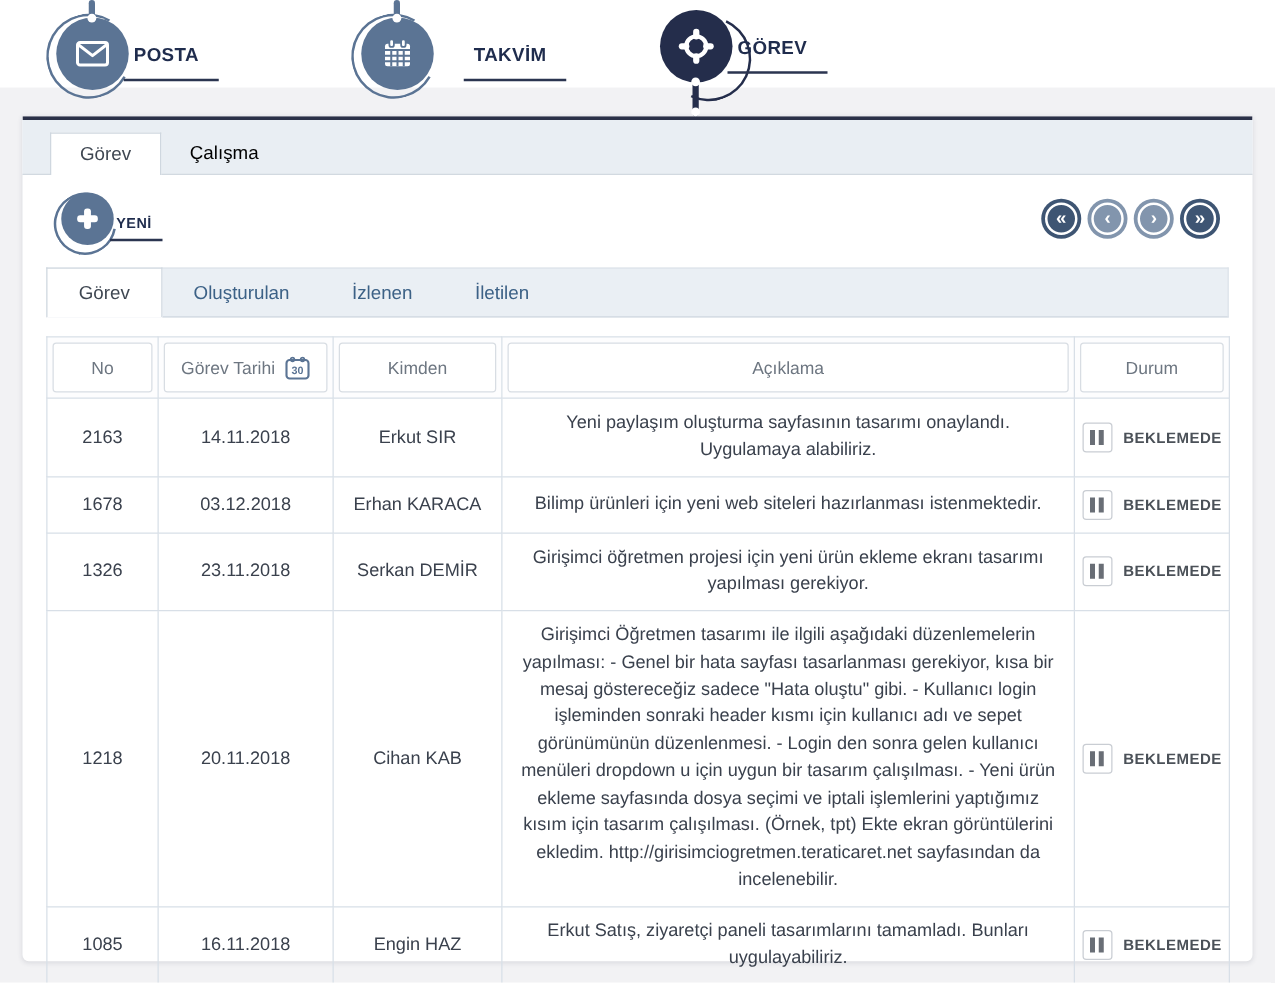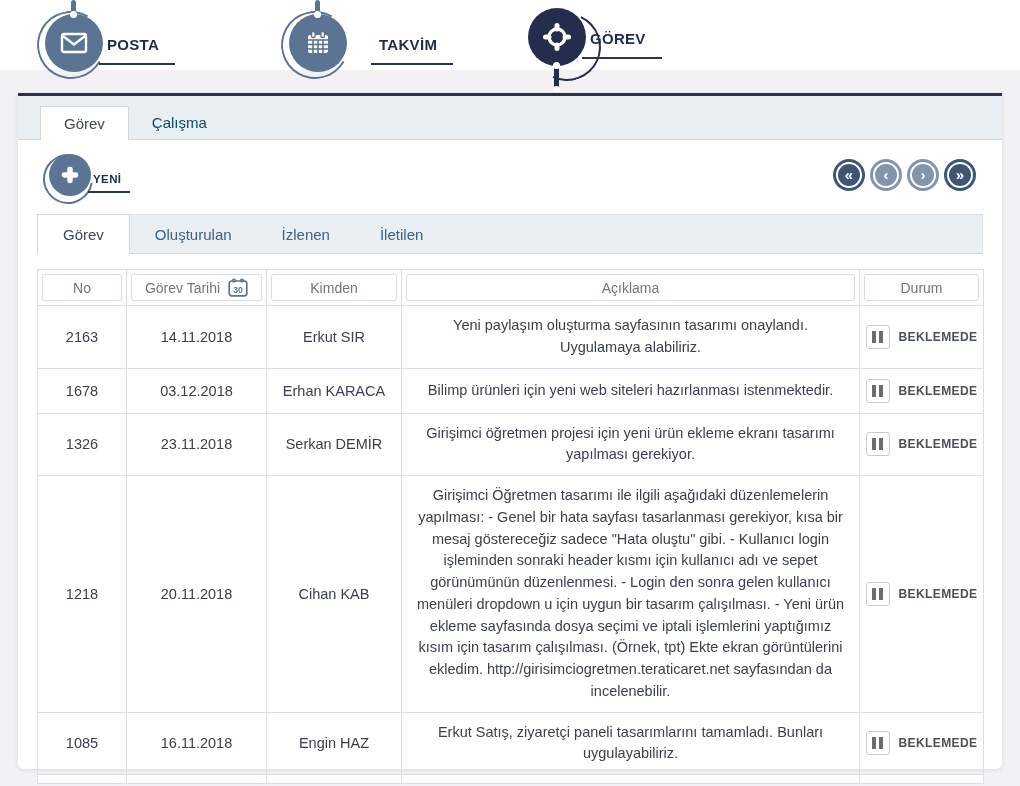--- a/index.html
+++ b/index.html
@@ -64,21 +64,21 @@
     display:flex; align-items:flex-end; padding-left:22px;
   }
   .main-tab {
     height:34px; display:flex; align-items:center;
     padding:0 23px; font-size:15px; cursor:pointer;
   }
   .main-tab.active {
     background:#fff; border:1px solid #cfd7df; border-bottom:none;
     margin-bottom:-1px; color:#3f4752;
   }
-  .main-tab.inactive { color:#0c4a6e; }
+  .main-tab.inactive { color:#000000; }
 
   .content { padding:12px 19px 8px 19px; position:relative; }
 
   
   .toolbar { height:58px; position:relative; margin-bottom:4px; }
   .yeni { position:absolute; left:12px; top:2px; display:flex; align-items:center; cursor:pointer; }
   .yeni-circle {
     width:42px; height:42px; border-radius:50%; background:#5b7494;
     display:flex; align-items:center; justify-content:center; position:relative; z-index:3; flex:none;
   }
@@ -123,21 +123,21 @@
   table.grid td { border:1px solid #d8dfe7; vertical-align:middle; }
   .col-no   { width:89px; }
   .col-date { width:140px; }
   .col-from { width:135px; }
   .col-desc { width:458px; }
   .col-stat { width:124px; }
 
   tr.head td { padding:4px; background:#fdfdfe; }
   .hbox {
     border:1px solid #d8dde3; border-radius:3px; background:#fff;
-    height:27px; display:flex; align-items:center; justify-content:center;
+    height:40px; display:flex; align-items:center; justify-content:center;
     gap:8px; font-size:14px; color:#6d7681; cursor:pointer;
   }
   .cal-icon { display:block; }
 
   tr.row td { font-size:14.5px; color:#3a414d; text-align:center; padding:10px 8px; }
   tr.row td.desc {
     text-align:center; padding:9px 13px; line-height:1.5;
     word-wrap:break-word;
   }
   tr.row td.stat { padding:10px 4px; }

